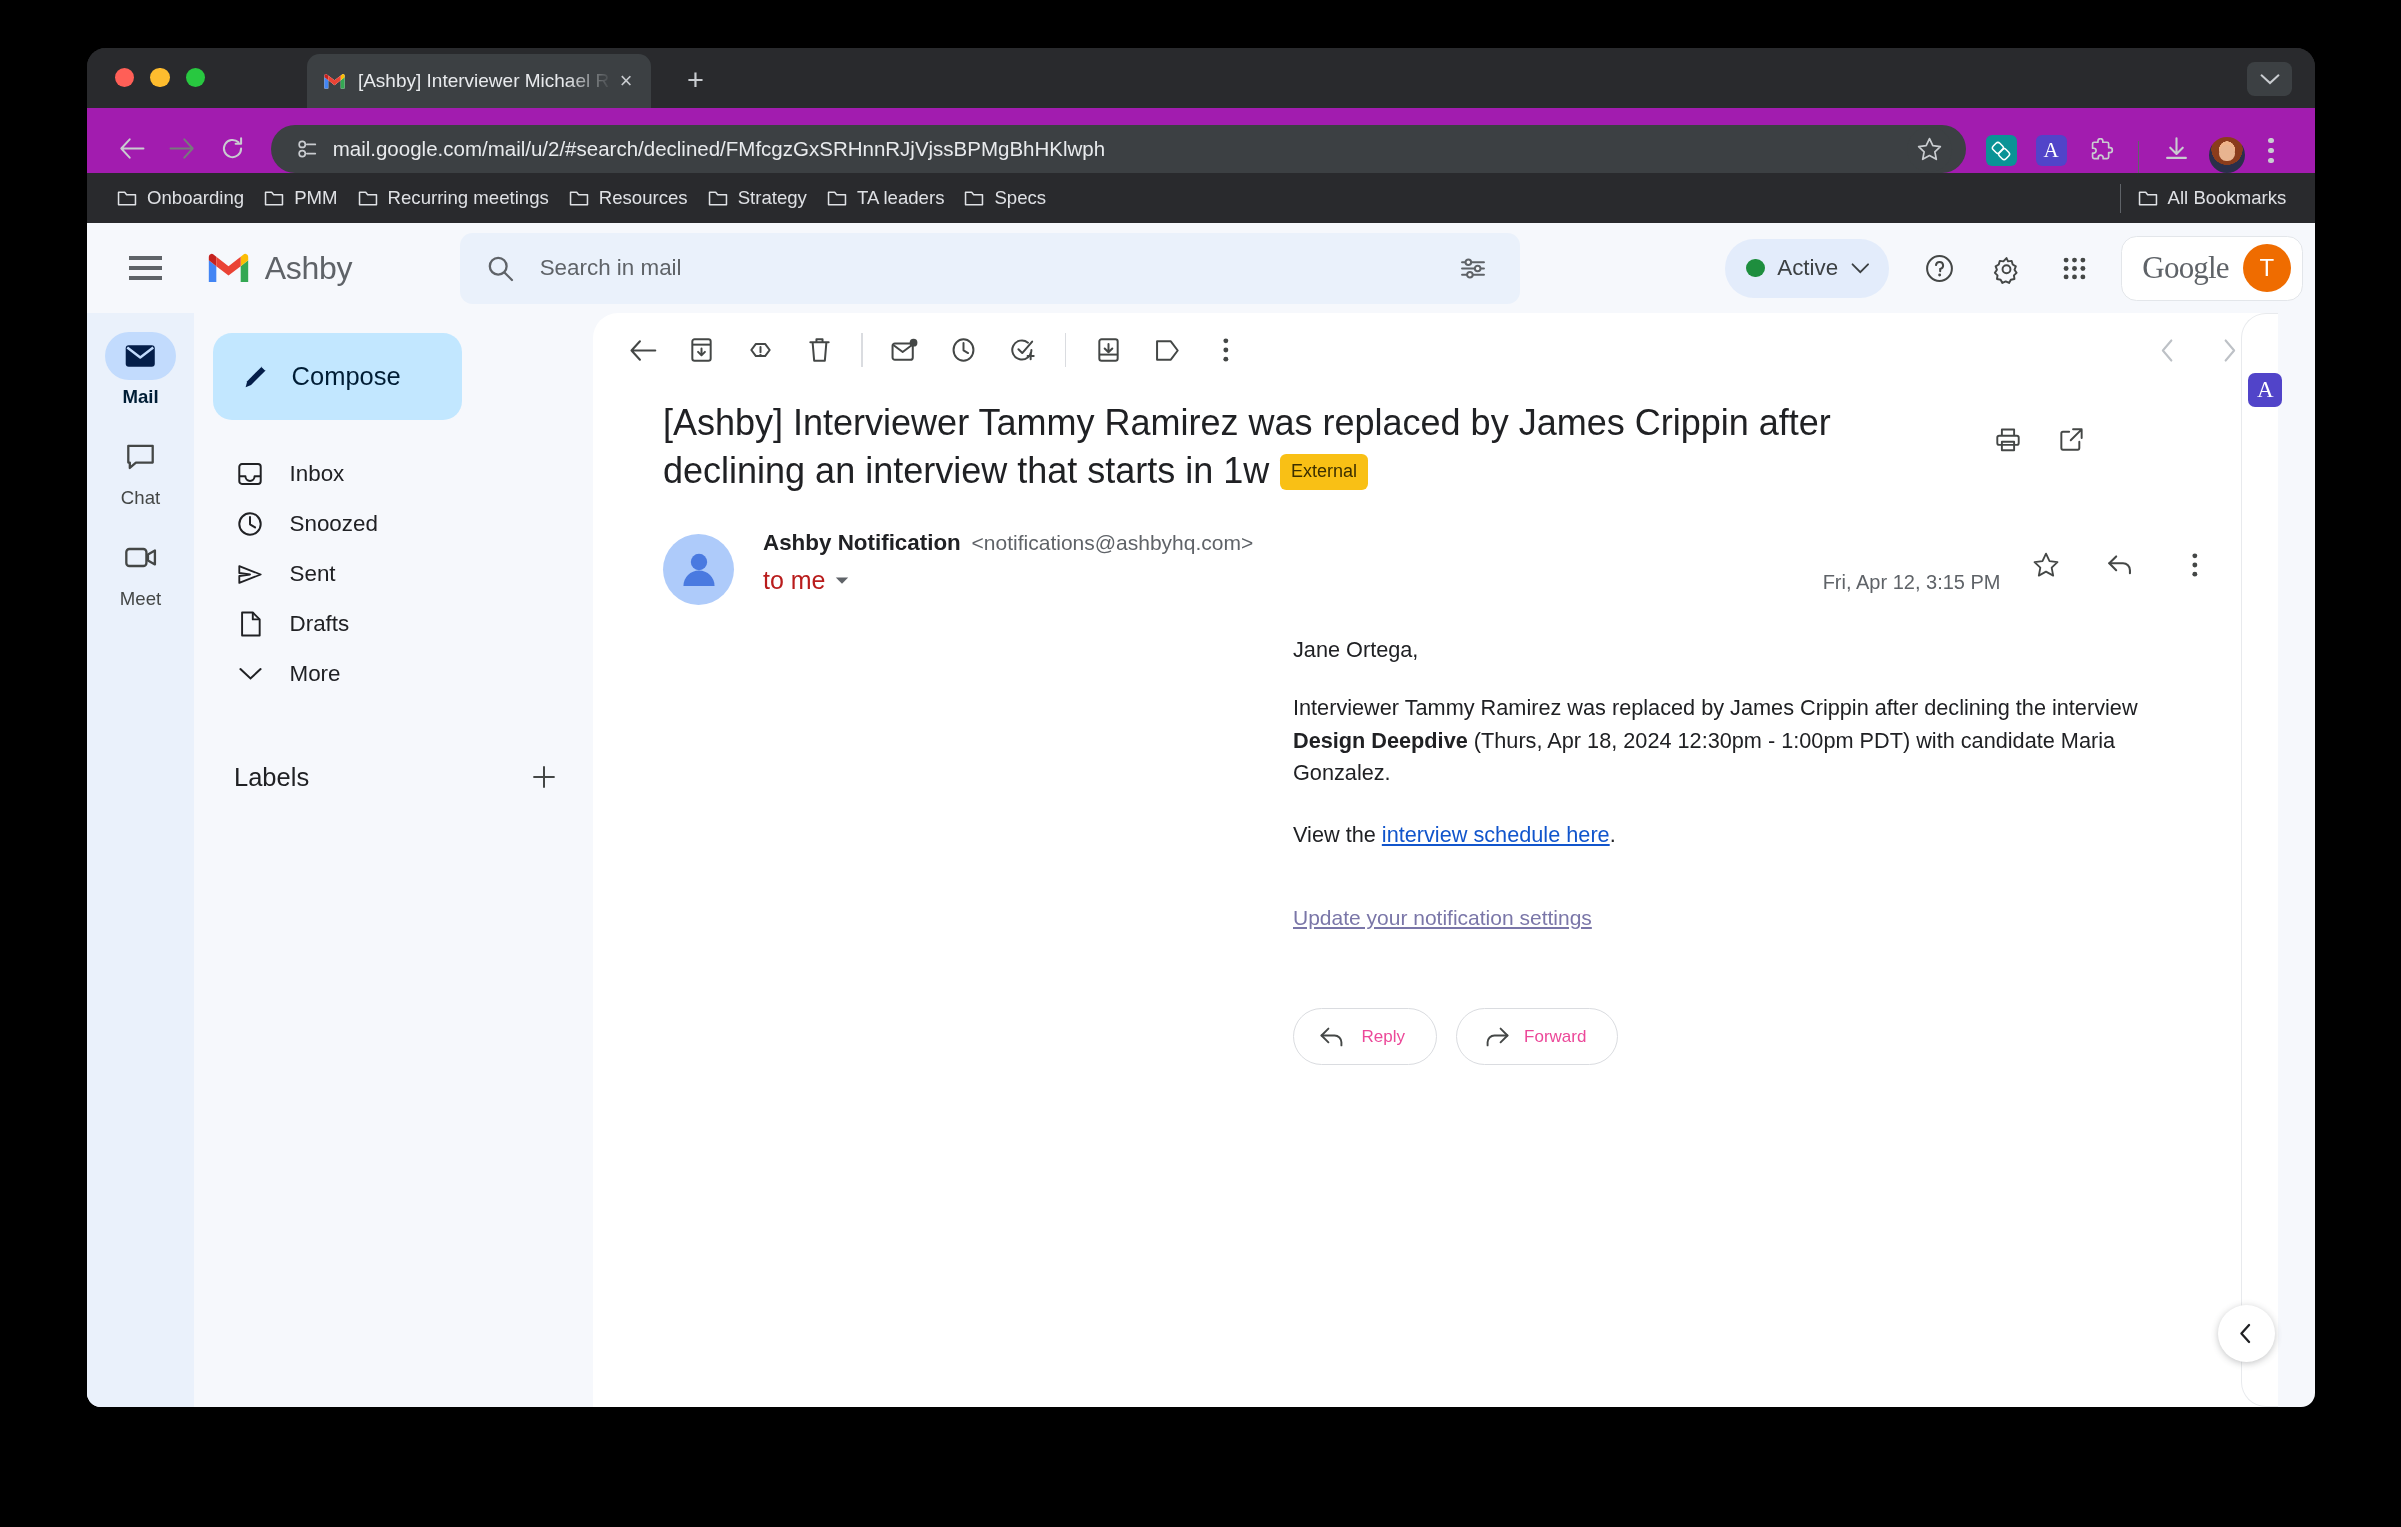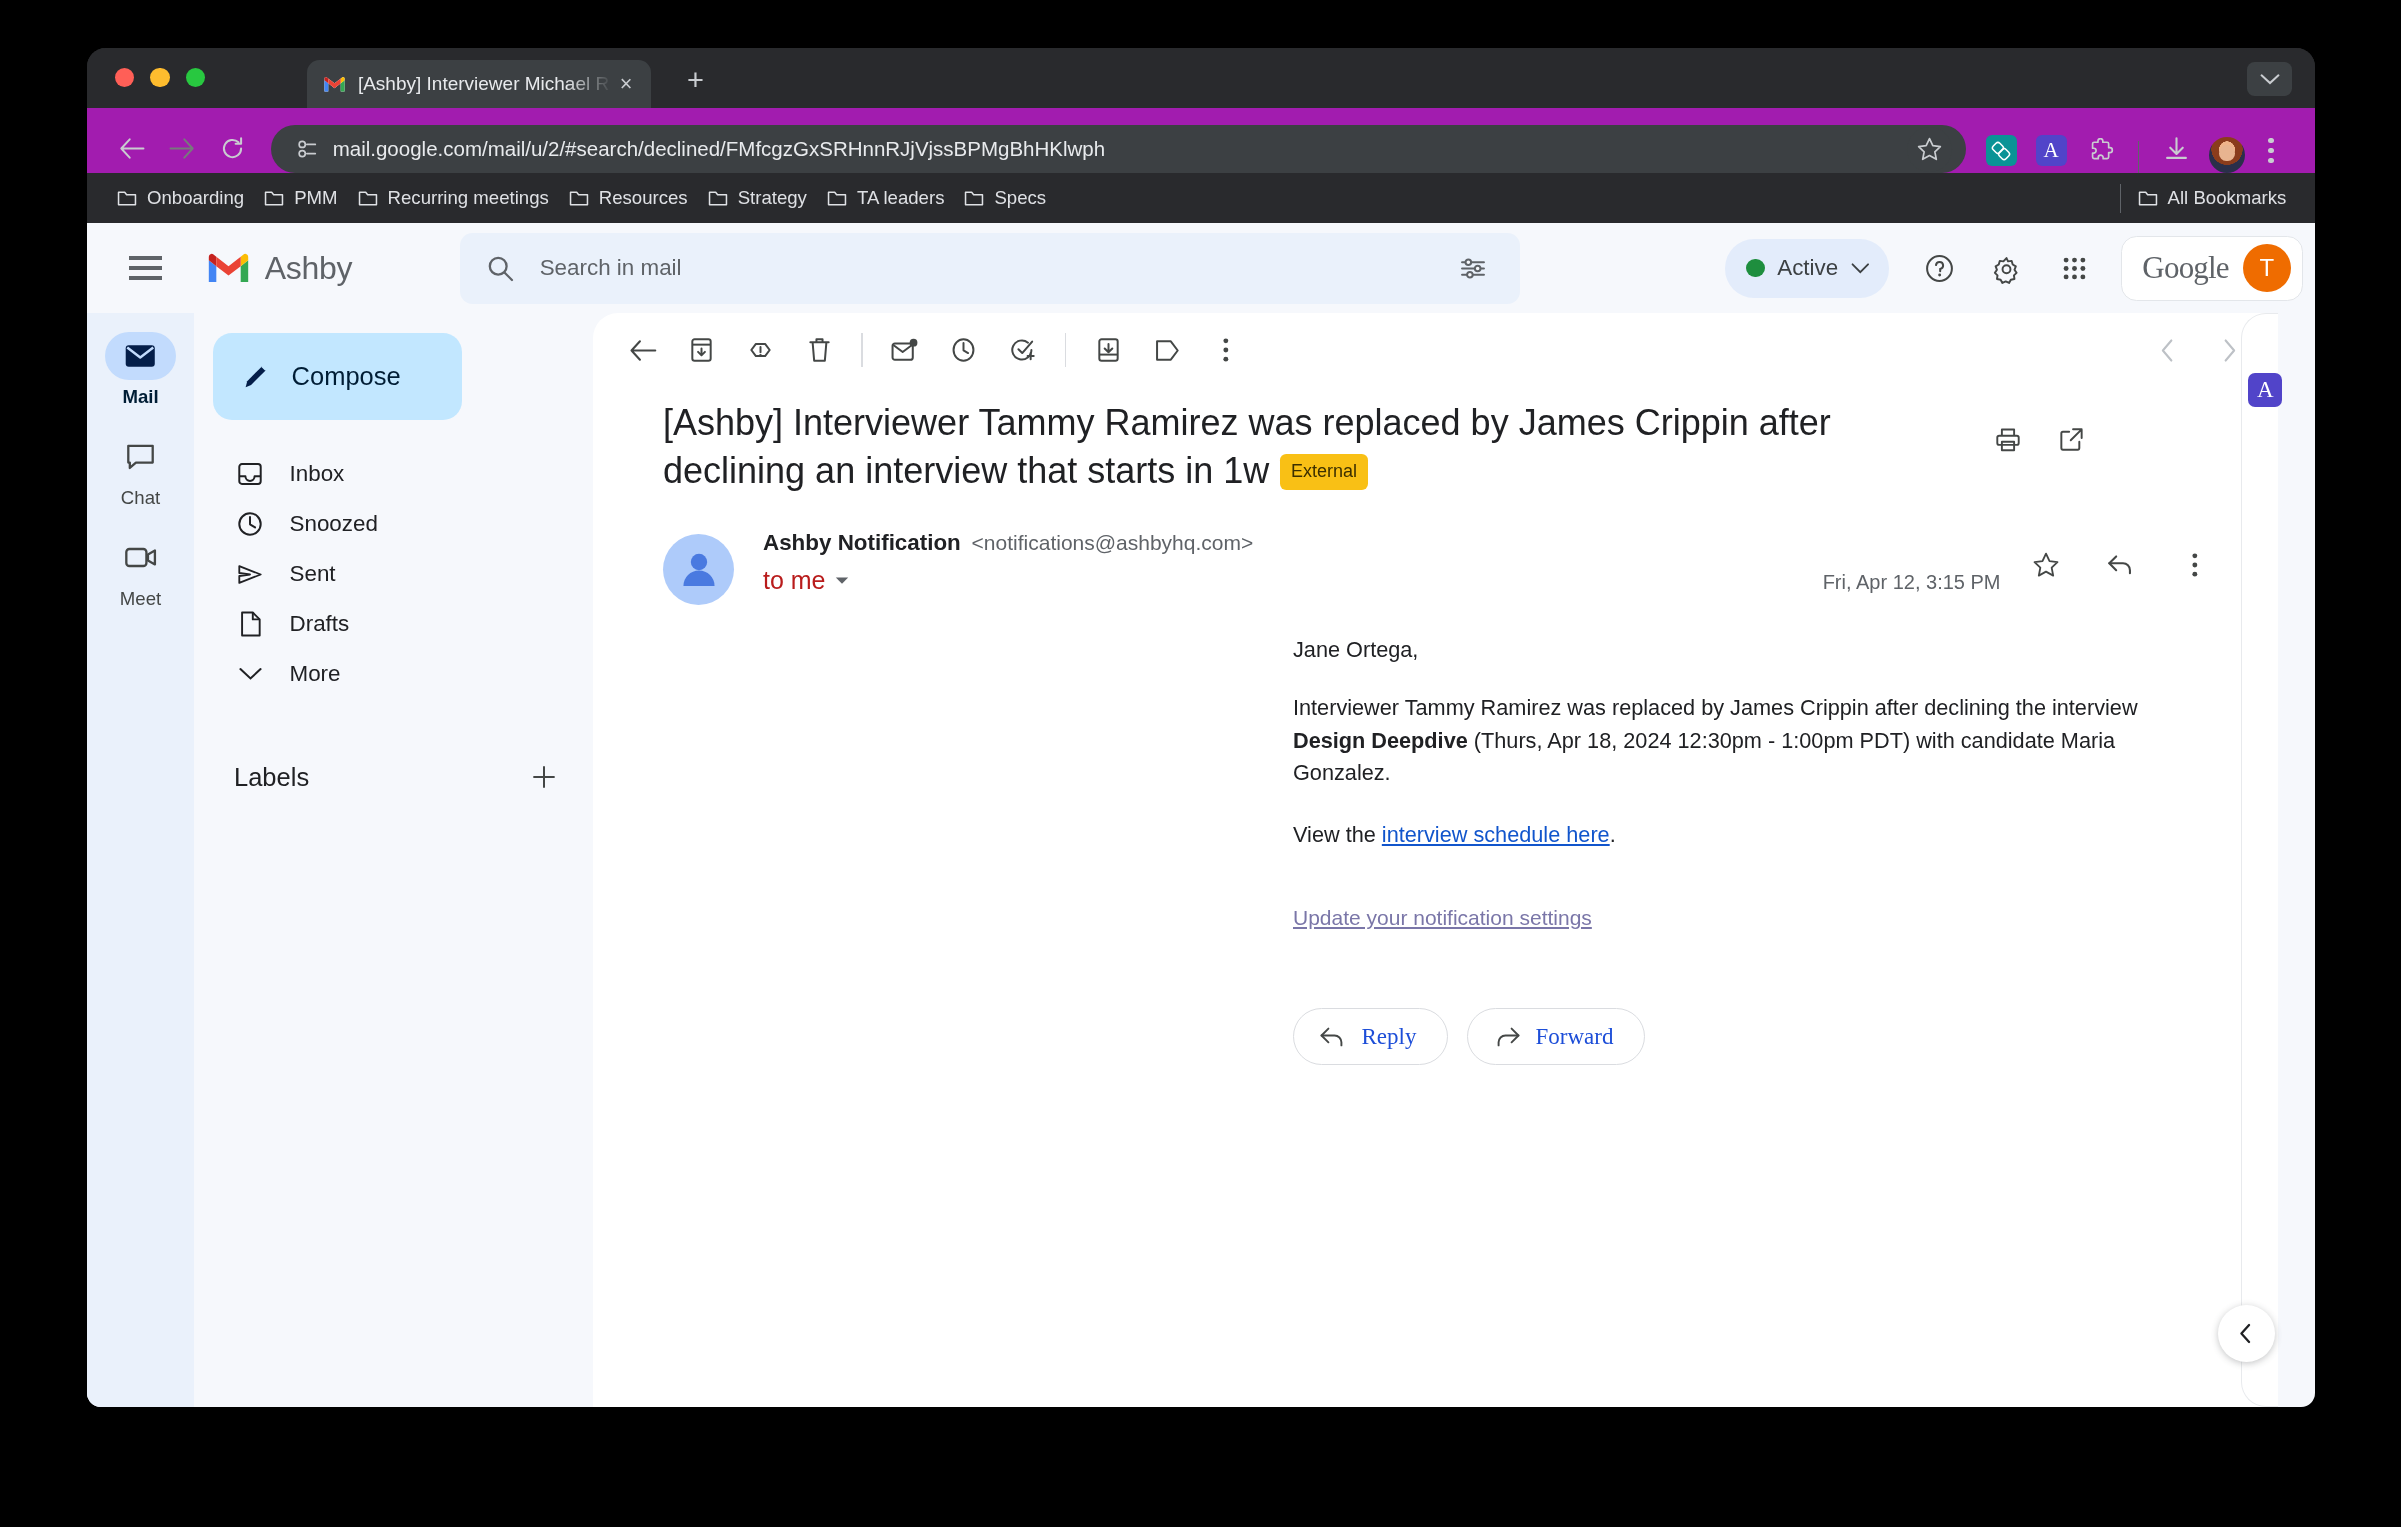--- a/index.html
+++ b/index.html
@@ -45,21 +45,21 @@
   .tl { width: 19.3px; height: 19.3px; border-radius: 50%; }
   .tl.red { background: #ff5f57; }
   .tl.yellow { background: #febc2e; }
   .tl.green { background: #28c840; }
 
   .tab {
     position: absolute;
     left: 220px;
     bottom: 0;
     width: 344px;
-    height: 48px;
+    height: 54px;
     background: #3c4043;
     border-radius: 12.4px 12.4px 0 0;
     display: flex;
     align-items: center;
     padding: 0 10.8px 0 15.5px;
   }
   .tab-favicon { width: 23px; height: 18.6px; flex: 0 0 auto; margin-right: 12.4px; }
   .tab-title {
     color: #e8eaed;
     font-size: 19px;
@@ -471,21 +471,21 @@
   .act-btn {
     height: 57px;
     border: 1.5px solid #dadce0;
     border-radius: 29px;
     display: flex;
     align-items: center;
     gap: 15.5px;
     padding: 0 31px 0 26px;
     background: #fff;
   }
-  .act-label { font-size: 23px; color: #1d4ed8; font-family: Liberation Serif, serif; }
+  .act-label { font-size: 17px; color: #ec4899; }
 
   
   .side-panel {
     position: absolute;
     right: 0;
     top: 0;
     width: 37px;
     bottom: 0;
     background: #fff;
     border-radius: 25px 0 0 25px;

